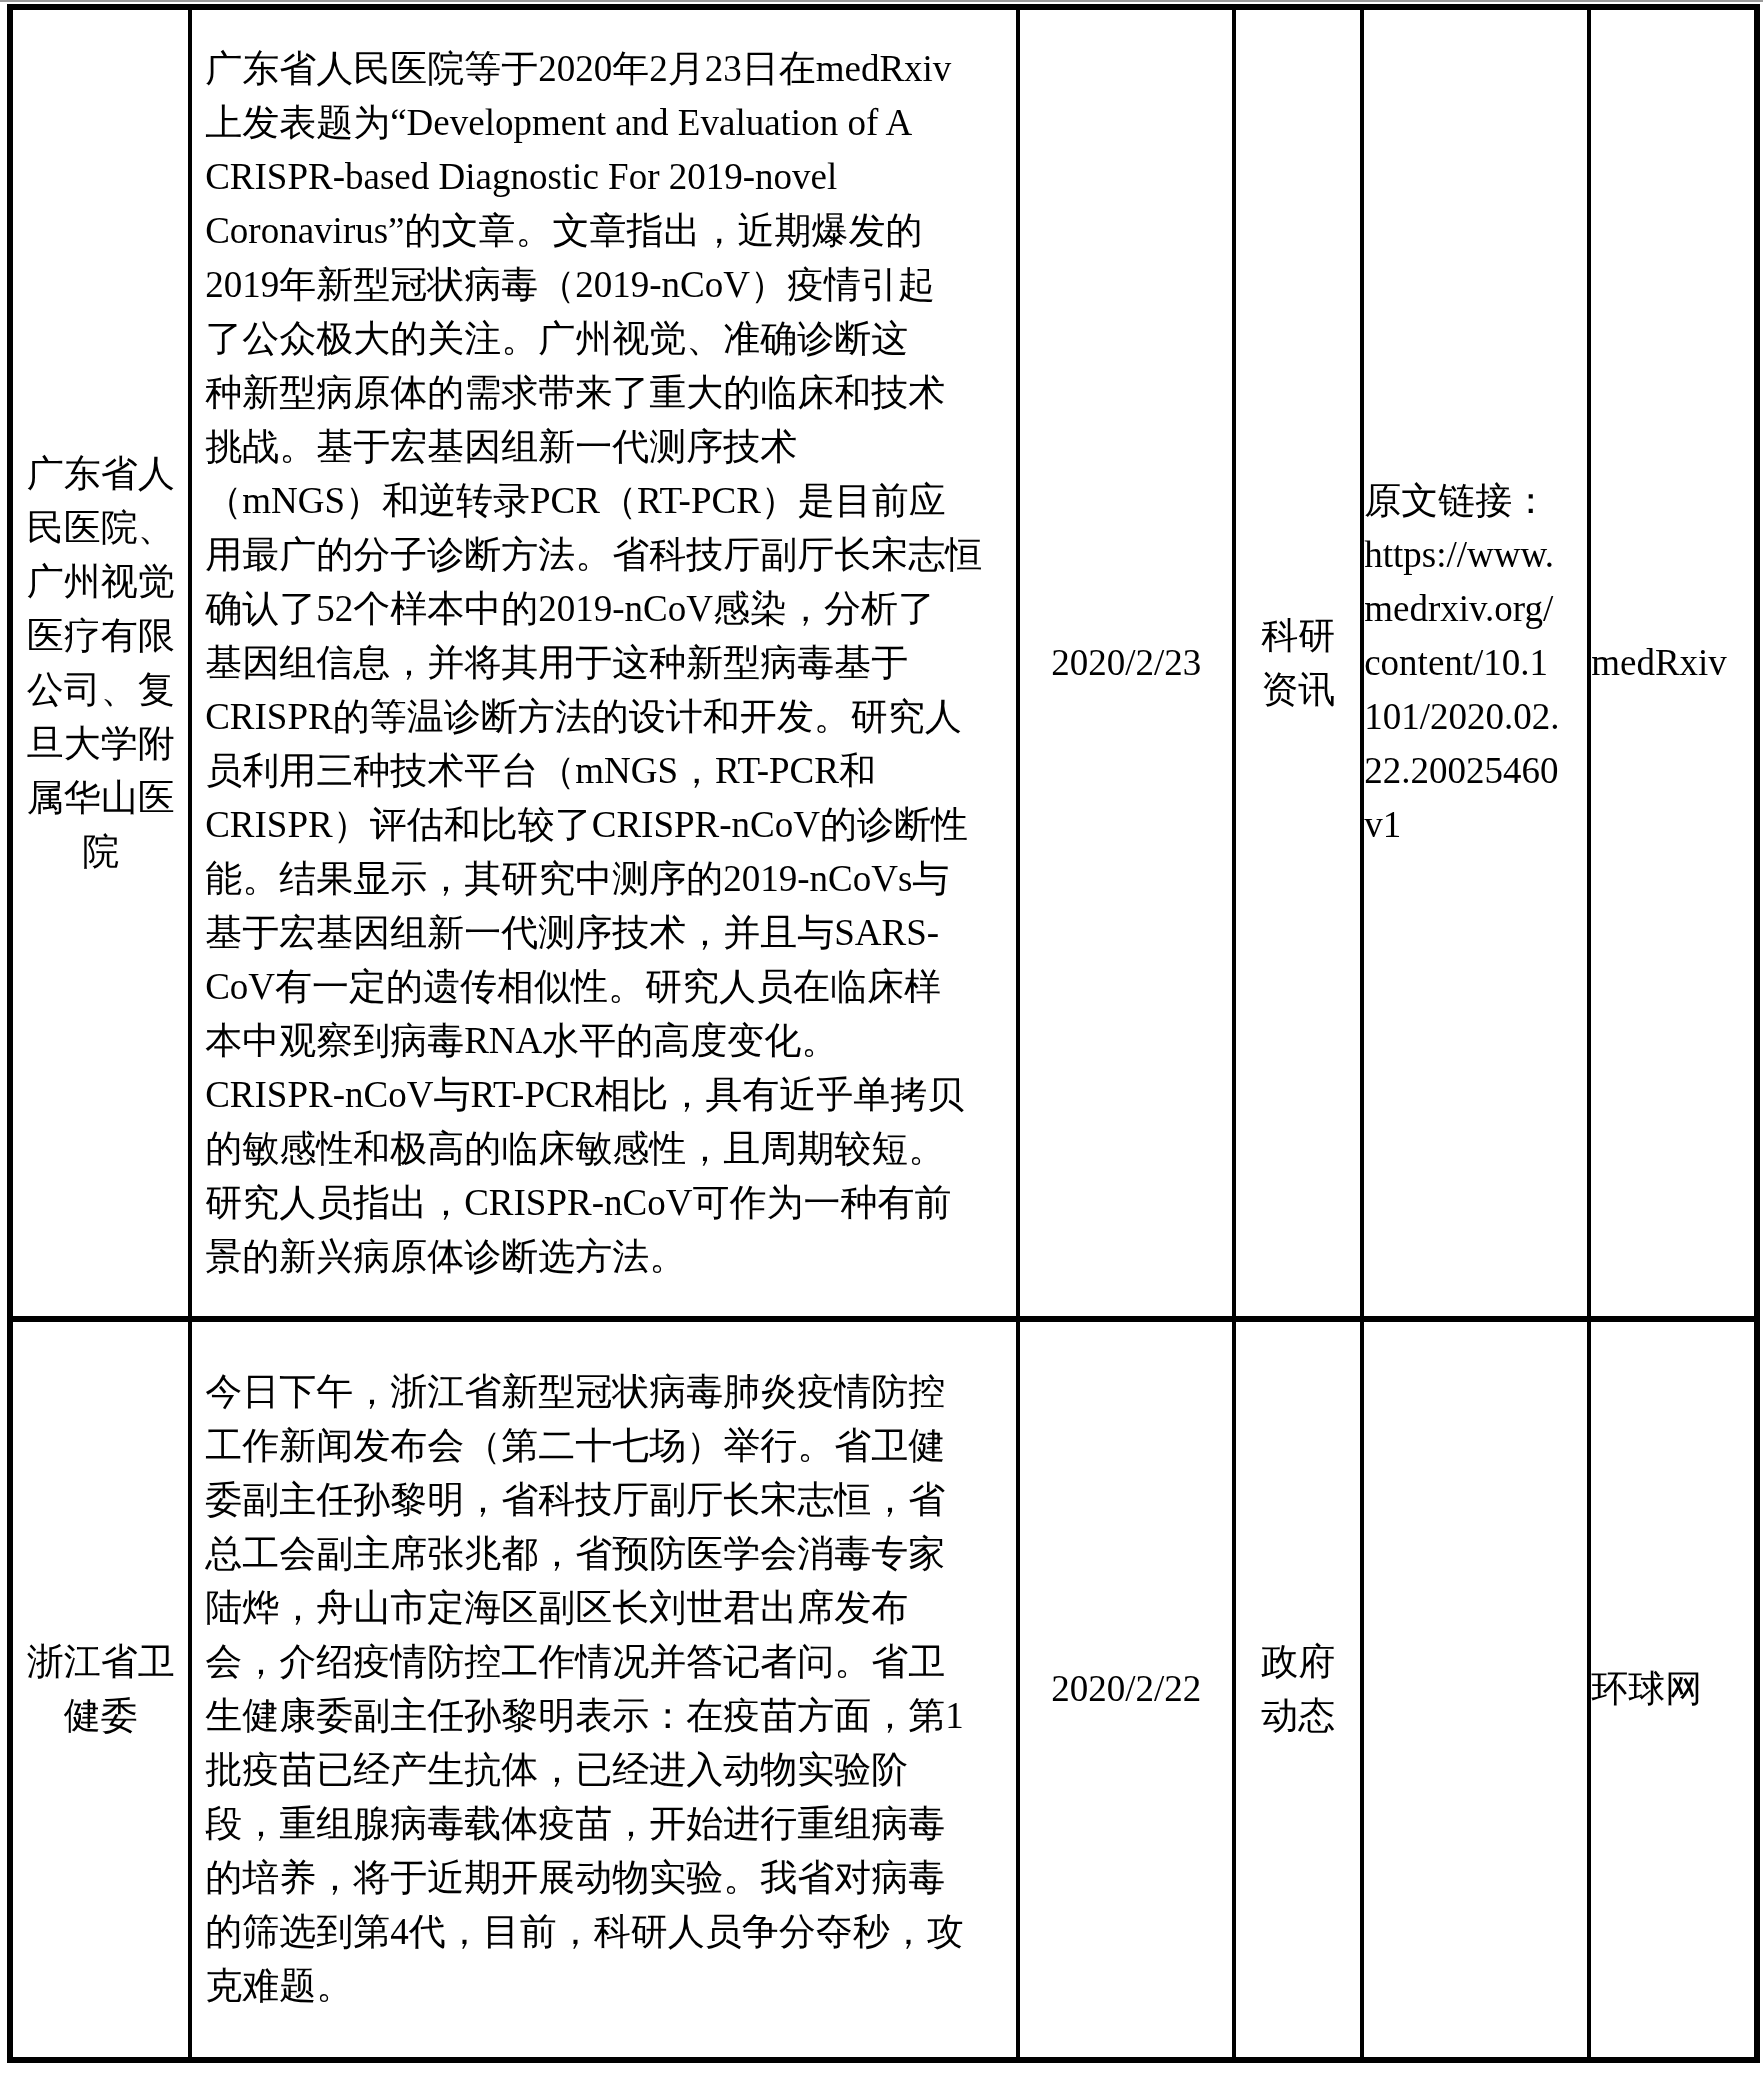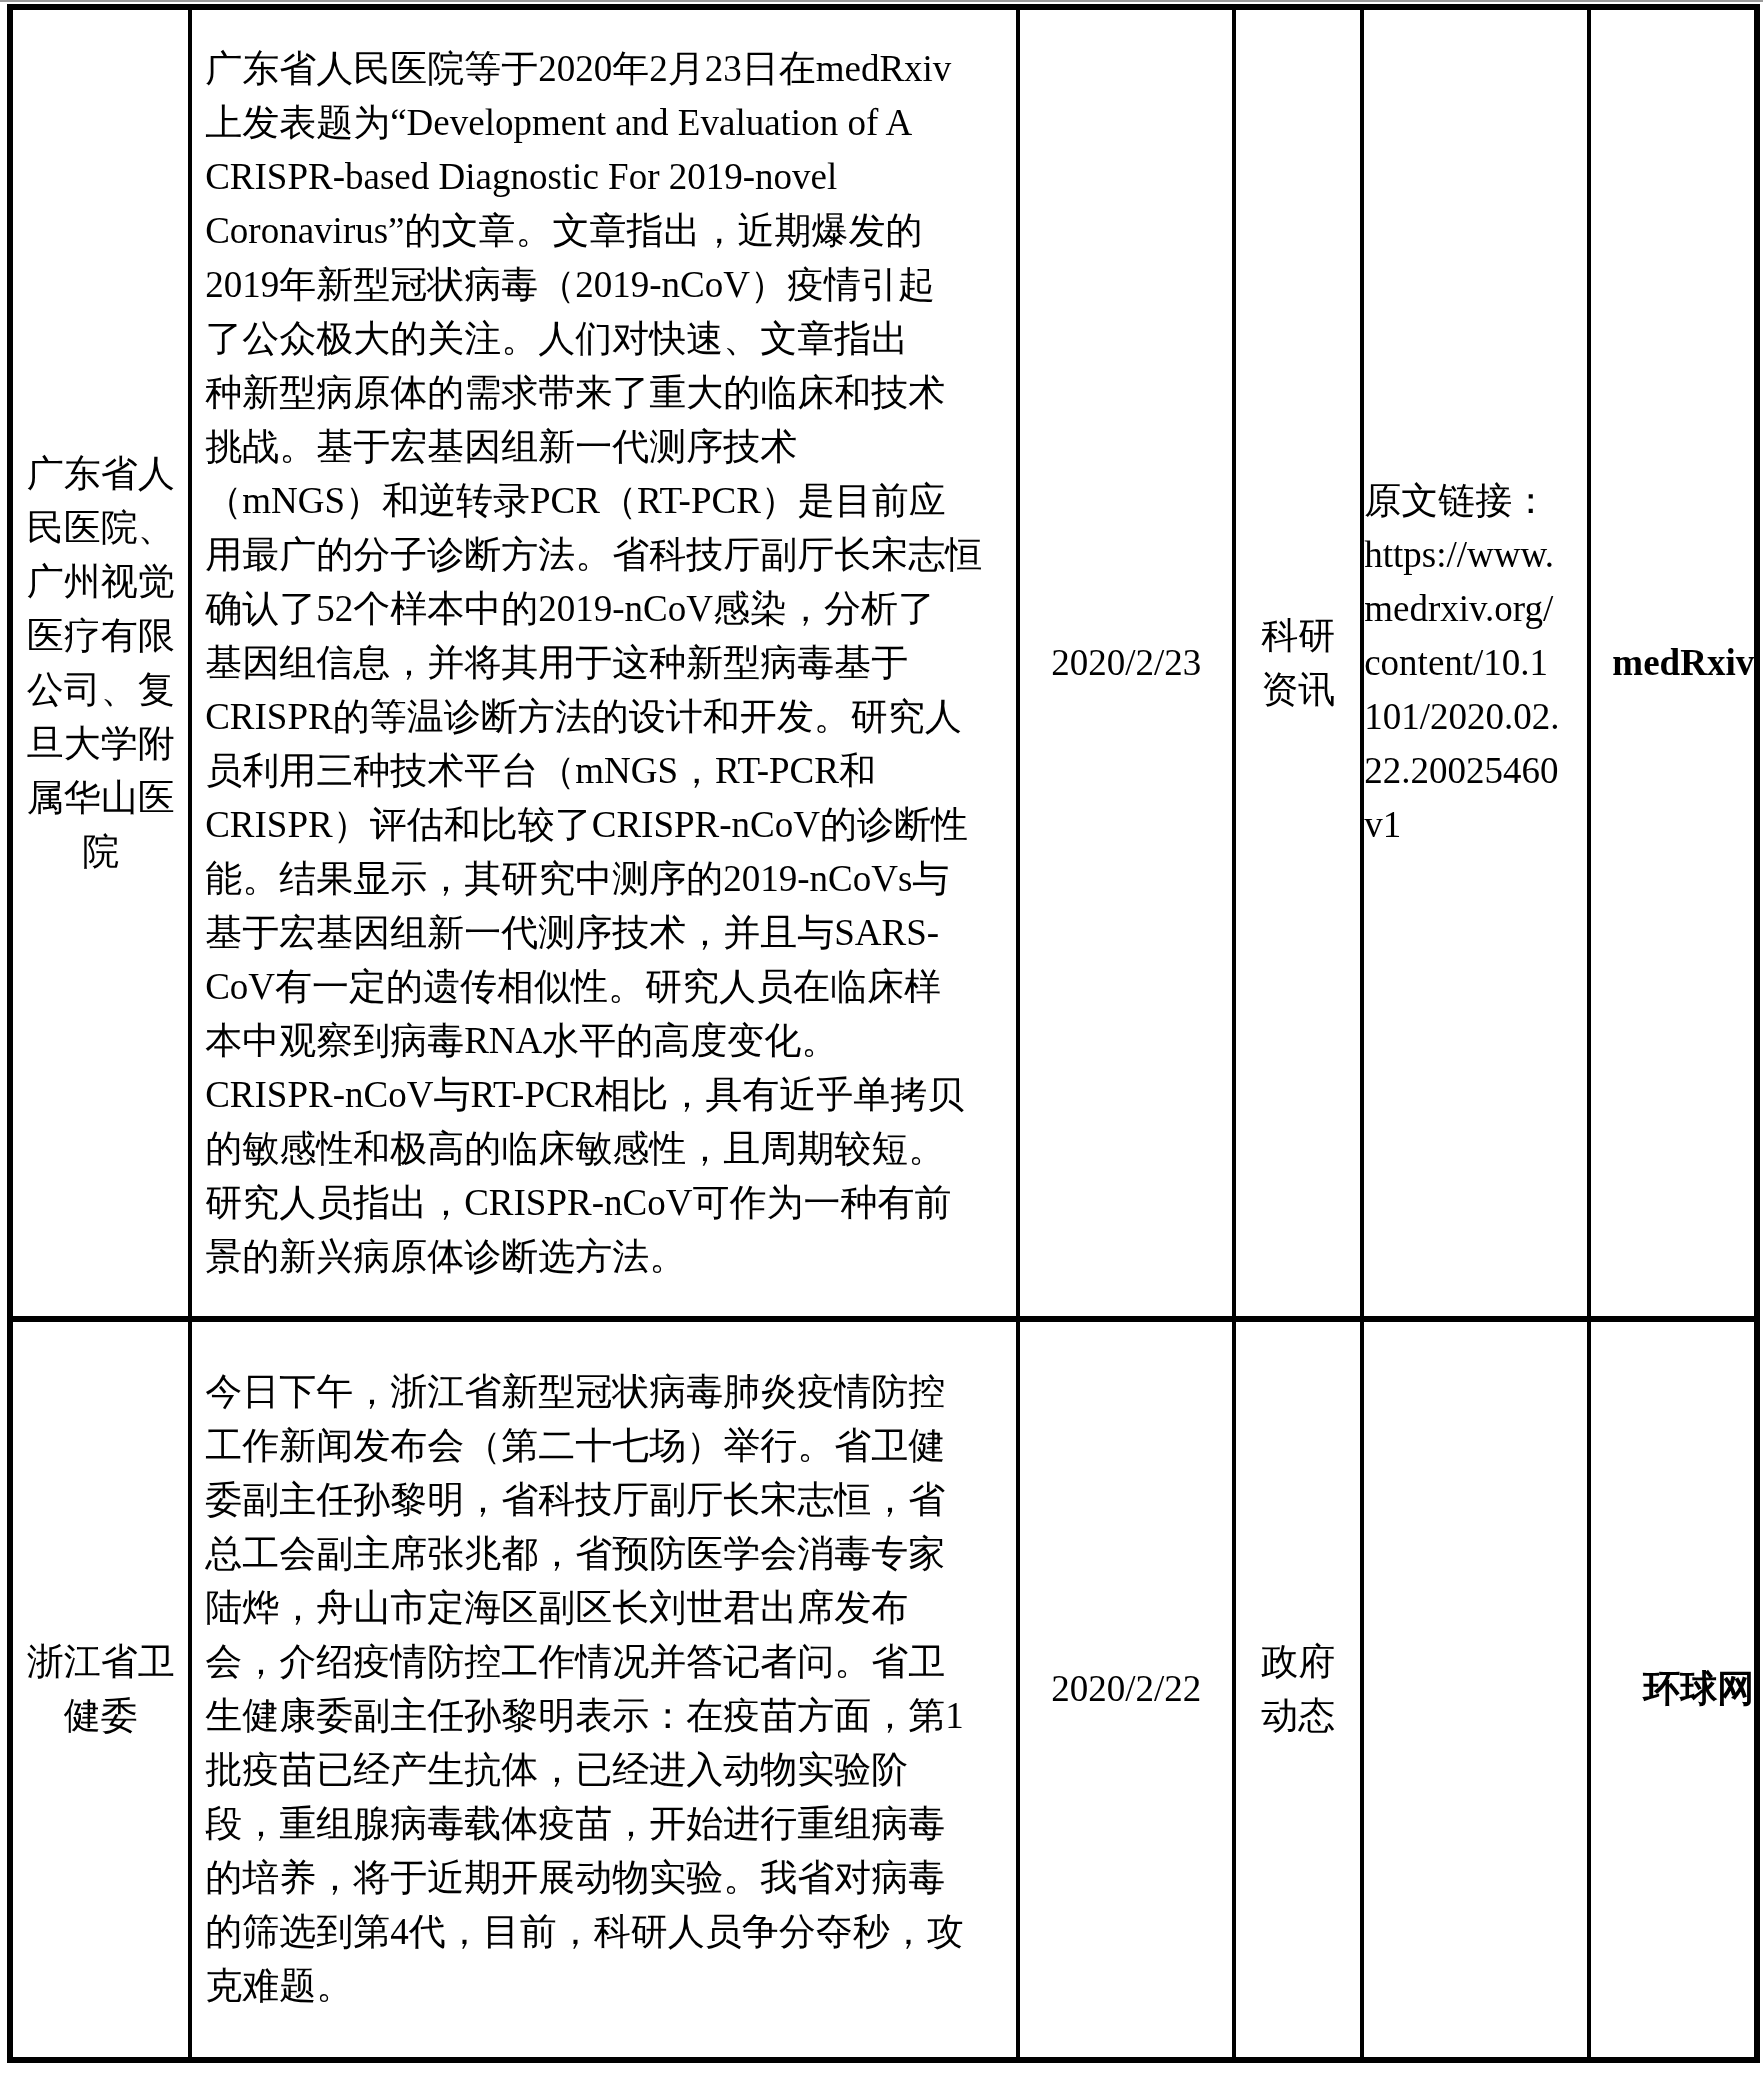--- a/index.html
+++ b/index.html
@@ -58,22 +58,21 @@
   td.cell-date {
     text-align: center;
   }
   td.cell-category {
     text-align: center;
   }
   td.cell-link {
     text-align: left;
   }
   td.cell-source {
-    text-align: right;
-    font-weight: bold;
+    text-align: left;
   }
 </style>
 </head>
 <body>
 
 <div class="page">
   <div class="top-strip"></div>
 
   <table class="news-table">
     <colgroup>
@@ -96,21 +95,21 @@
             <div>旦大学附</div>
             <div>属华山医</div>
             <div>院</div>
           </td>
       <td class="cell-content">
             <div>广东省人民医院等于2020年2月23日在medRxiv</div>
             <div>上发表题为“Development and Evaluation of A</div>
             <div>CRISPR-based Diagnostic For 2019-novel</div>
             <div>Coronavirus”的文章。文章指出，近期爆发的</div>
             <div>2019年新型冠状病毒（2019-nCoV）疫情引起</div>
-            <div>了公众极大的关注。人们对快速、文章指出</div>
+            <div>了公众极大的关注。广州视觉、准确诊断这</div>
             <div>种新型病原体的需求带来了重大的临床和技术</div>
             <div>挑战。基于宏基因组新一代测序技术</div>
             <div>（mNGS）和逆转录PCR（RT-PCR）是目前应</div>
             <div>用最广的分子诊断方法。省科技厅副厅长宋志恒</div>
             <div>确认了52个样本中的2019-nCoV感染，分析了</div>
             <div>基因组信息，并将其用于这种新型病毒基于</div>
             <div>CRISPR的等温诊断方法的设计和开发。研究人</div>
             <div>员利用三种技术平台（mNGS，RT-PCR和</div>
             <div>CRISPR）评估和比较了CRISPR-nCoV的诊断性</div>
             <div>能。结果显示，其研究中测序的2019-nCoVs与</div>

